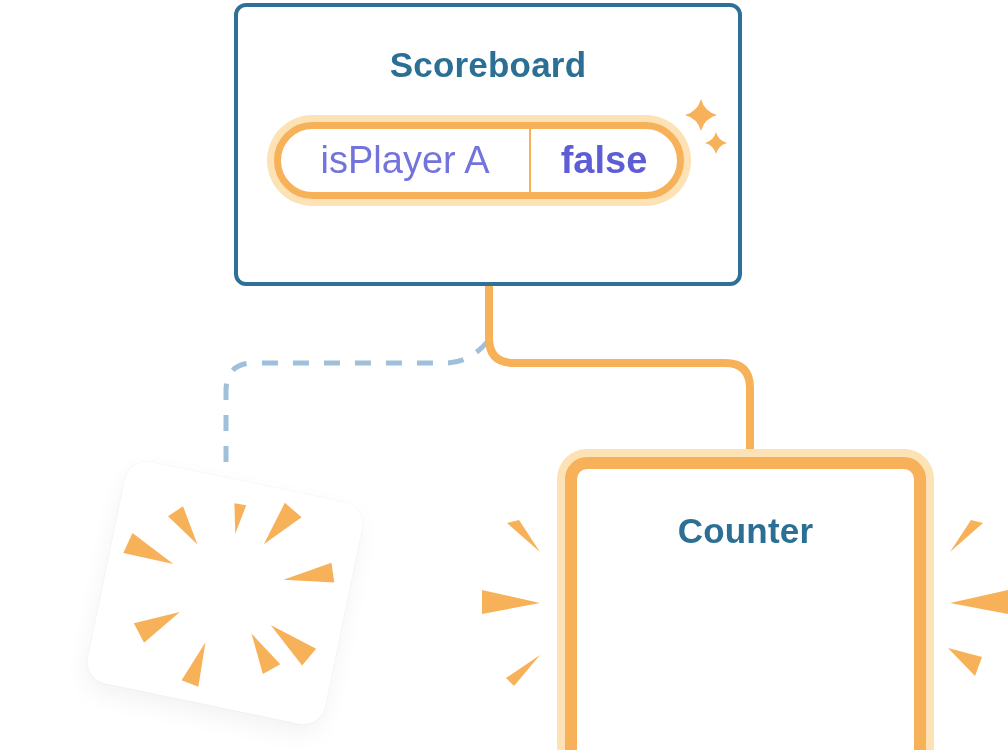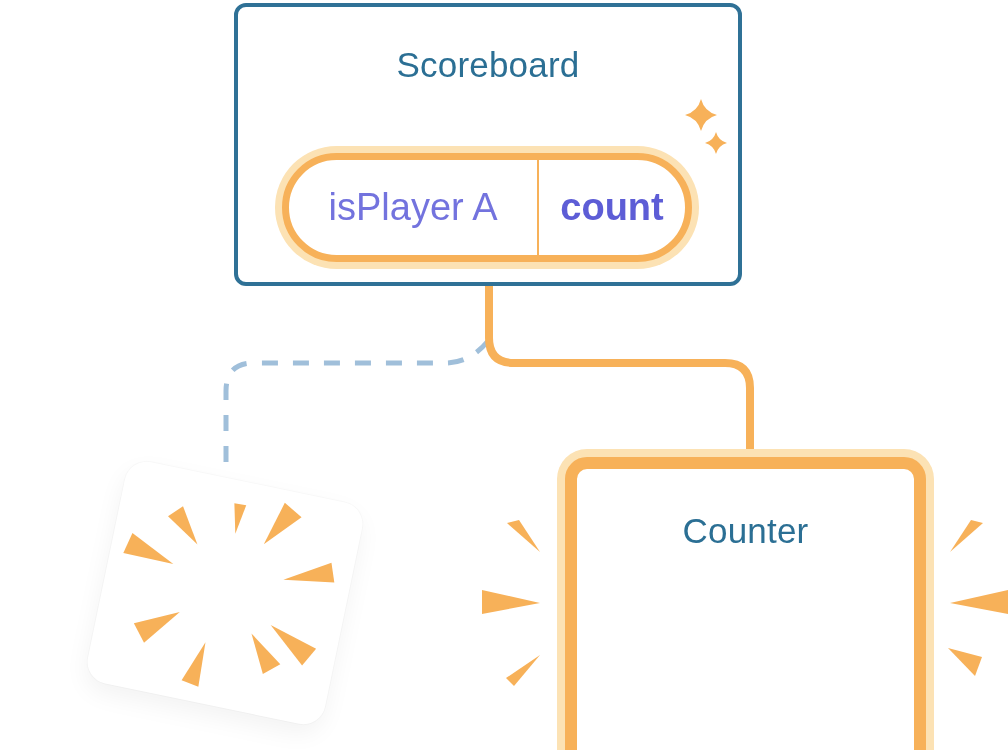--- a/index.html
+++ b/index.html
@@ -21,28 +21,28 @@
   svg.connectors{position:absolute;left:0;top:0;z-index:0;}
   .edge-solid{fill:none;stroke:var(--c-orange);stroke-width:8;stroke-linecap:butt;}
   .edge-dashed{fill:none;stroke:var(--c-dash-blue);stroke-width:5;stroke-dasharray:16 15;stroke-linecap:butt;}
   .emphasis polygon{fill:var(--c-orange);}
 
   .card{position:absolute;background:var(--c-card-bg);box-sizing:border-box;z-index:1;}
 
   
   .scoreboard{left:234px;top:3px;width:508px;height:283px;border:4px solid var(--c-teal-border);border-radius:12px;}
   .card-title{position:absolute;left:0;right:0;text-align:center;color:var(--c-teal-text);
-    font-size:35px;font-weight:400;line-height:40px;letter-spacing:0.2px;}
+    font-size:35px;font-weight:700;line-height:40px;letter-spacing:0.2px;}
   .scoreboard .card-title{top:38px;}
 
   
   .pill{position:absolute;display:flex;align-items:stretch;background:#fff;box-sizing:border-box;}
   .pill-cell{display:flex;align-items:center;justify-content:center;}
-  .orange-pill{left:44px;top:115px;width:410px;height:109px;border:7px solid var(--c-orange);
-    border-radius:55px;box-shadow:0 0 0 7px var(--c-orange-light);margin-top:31px;}
+  .orange-pill{left:36px;top:115px;width:410px;height:77px;border:7px solid var(--c-orange);
+    border-radius:55px;box-shadow:0 0 0 7px var(--c-orange-light);}
   .orange-pill .pill-cell.name{width:248px;color:var(--c-purple-text);font-size:38px;}
   .orange-pill .pill-divider{width:2px;background:var(--c-orange);}
   .orange-pill .pill-cell.value{flex:1;color:var(--c-purple-bold);font-size:38px;font-weight:700;}
 
   
   .sparkles{position:absolute;left:678px;top:95px;z-index:2;}
   .sparkles path{fill:var(--c-orange);}
 
   
   .poof{left:104px;top:480px;width:242px;height:226px;border-radius:22px;
@@ -79,21 +79,21 @@
       <polygon points="950,603 1008,590 1008,614"></polygon>
       <polygon points="948,648 982,657 975,676"></polygon>
     </g>
   </svg>
 
   <div class="card scoreboard">
     <div class="card-title">Scoreboard</div>
     <div class="pill orange-pill">
       <div class="pill-cell name">isPlayer A</div>
       <div class="pill-divider"></div>
-      <div class="pill-cell value">count</div>
+      <div class="pill-cell value">false</div>
     </div>
   </div>
 
   <svg class="sparkles" width="60" height="65" viewBox="0 0 60 65">
     <path d="M23 4 Q26.4 16.6 39 20 Q26.4 23.4 23 36 Q19.6 23.4 7 20 Q19.6 16.6 23 4 Z"></path>
     <path d="M38 37 Q40.4 45.6 49 48 Q40.4 50.4 38 59 Q35.6 50.4 27 48 Q35.6 45.6 38 37 Z"></path>
   </svg>
 
   <div class="card poof">
     <svg class="burst" id="poof-burst" width="242" height="226" viewBox="0 0 242 226">

